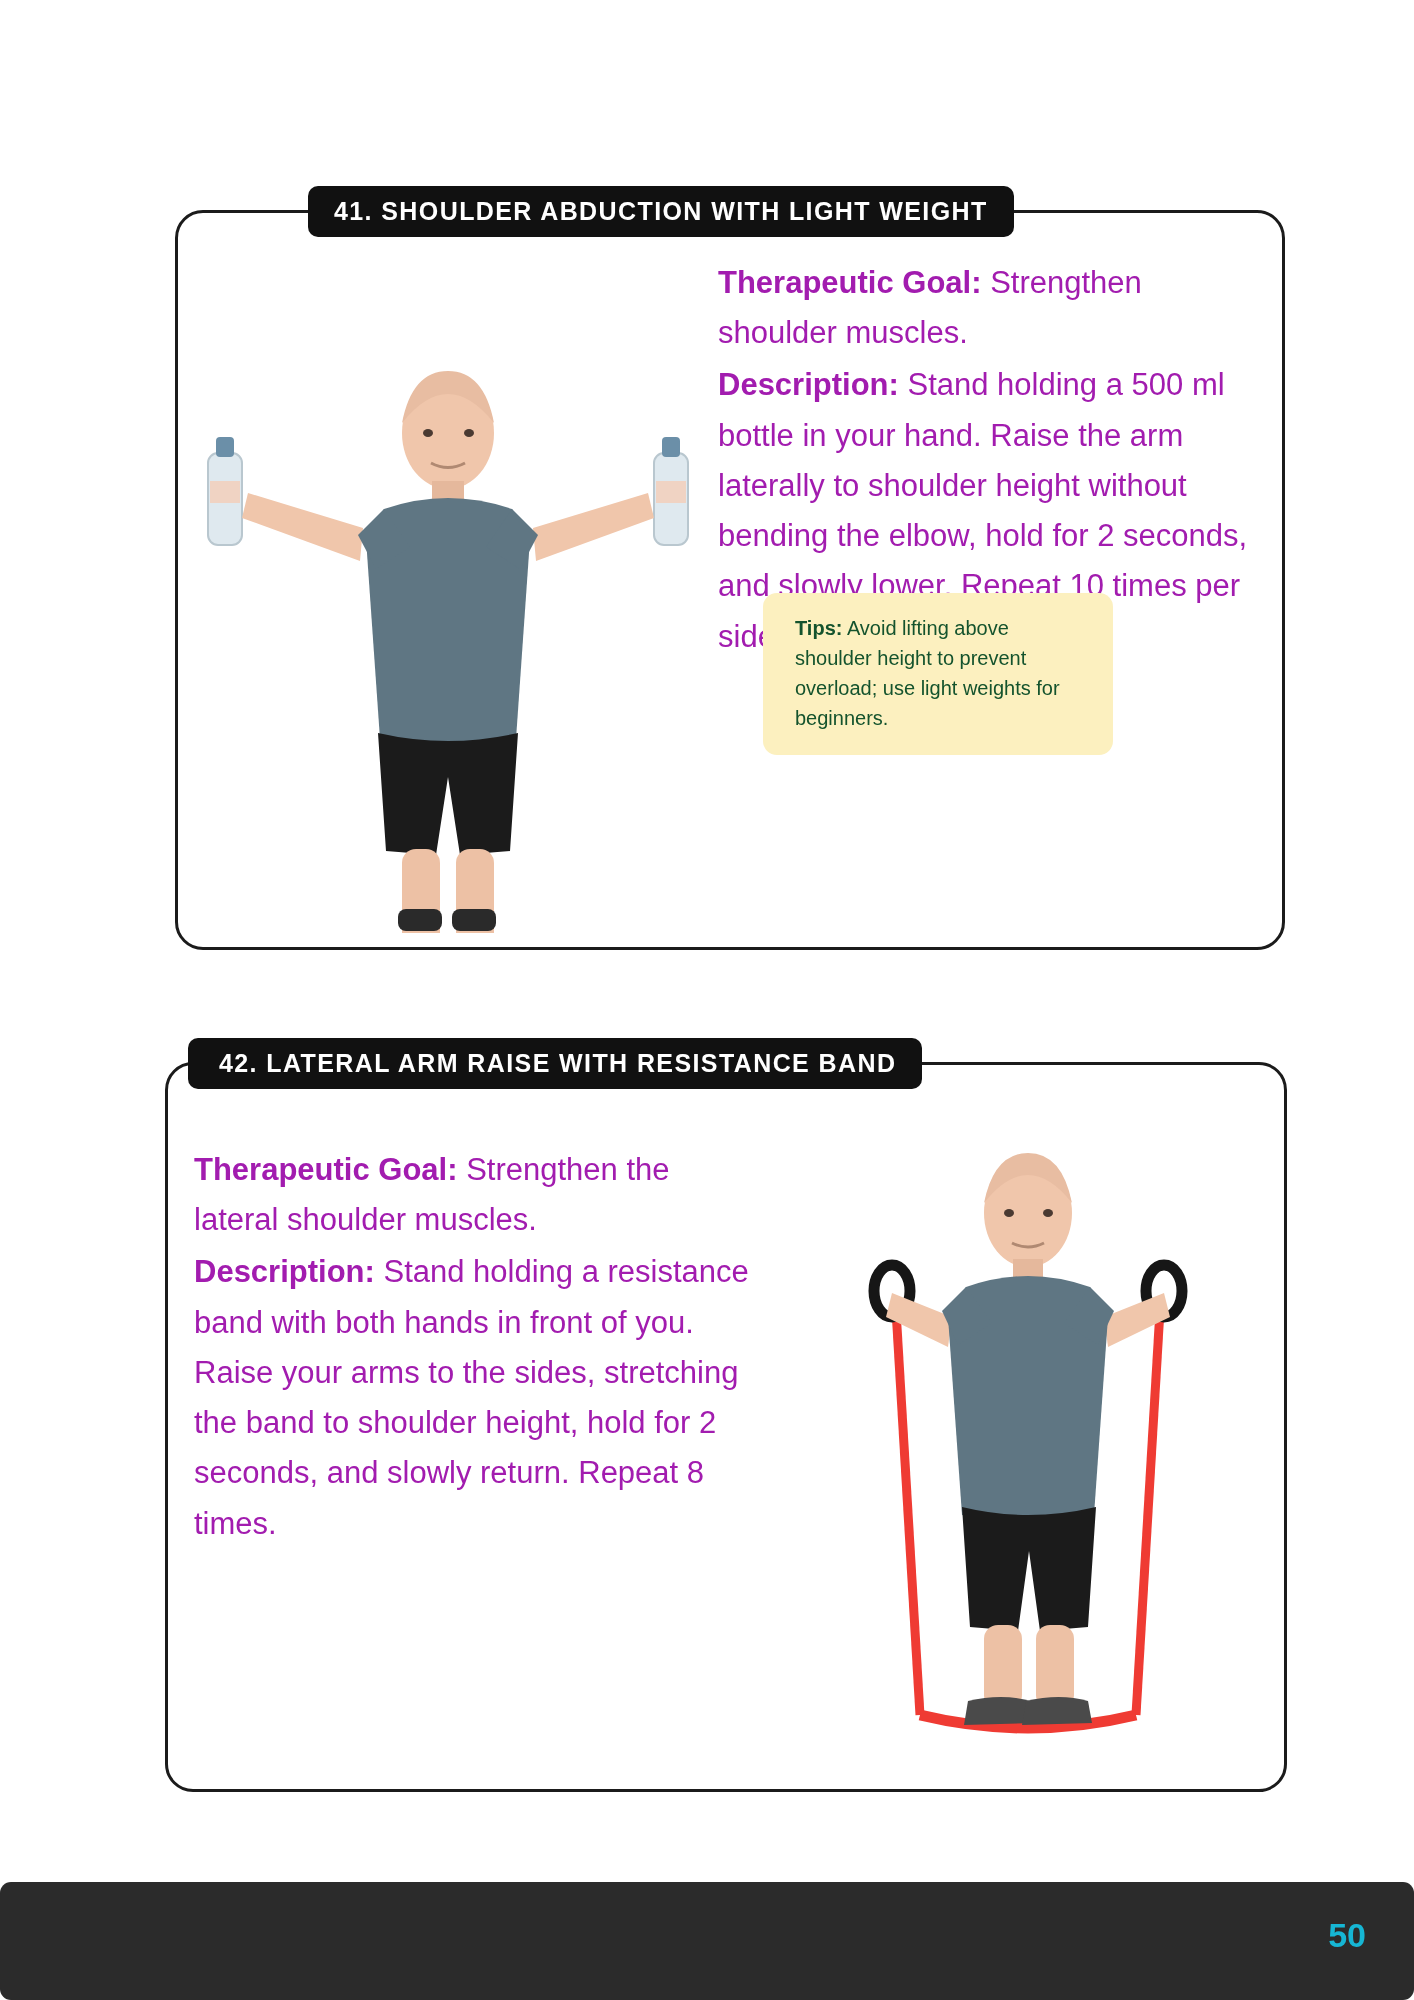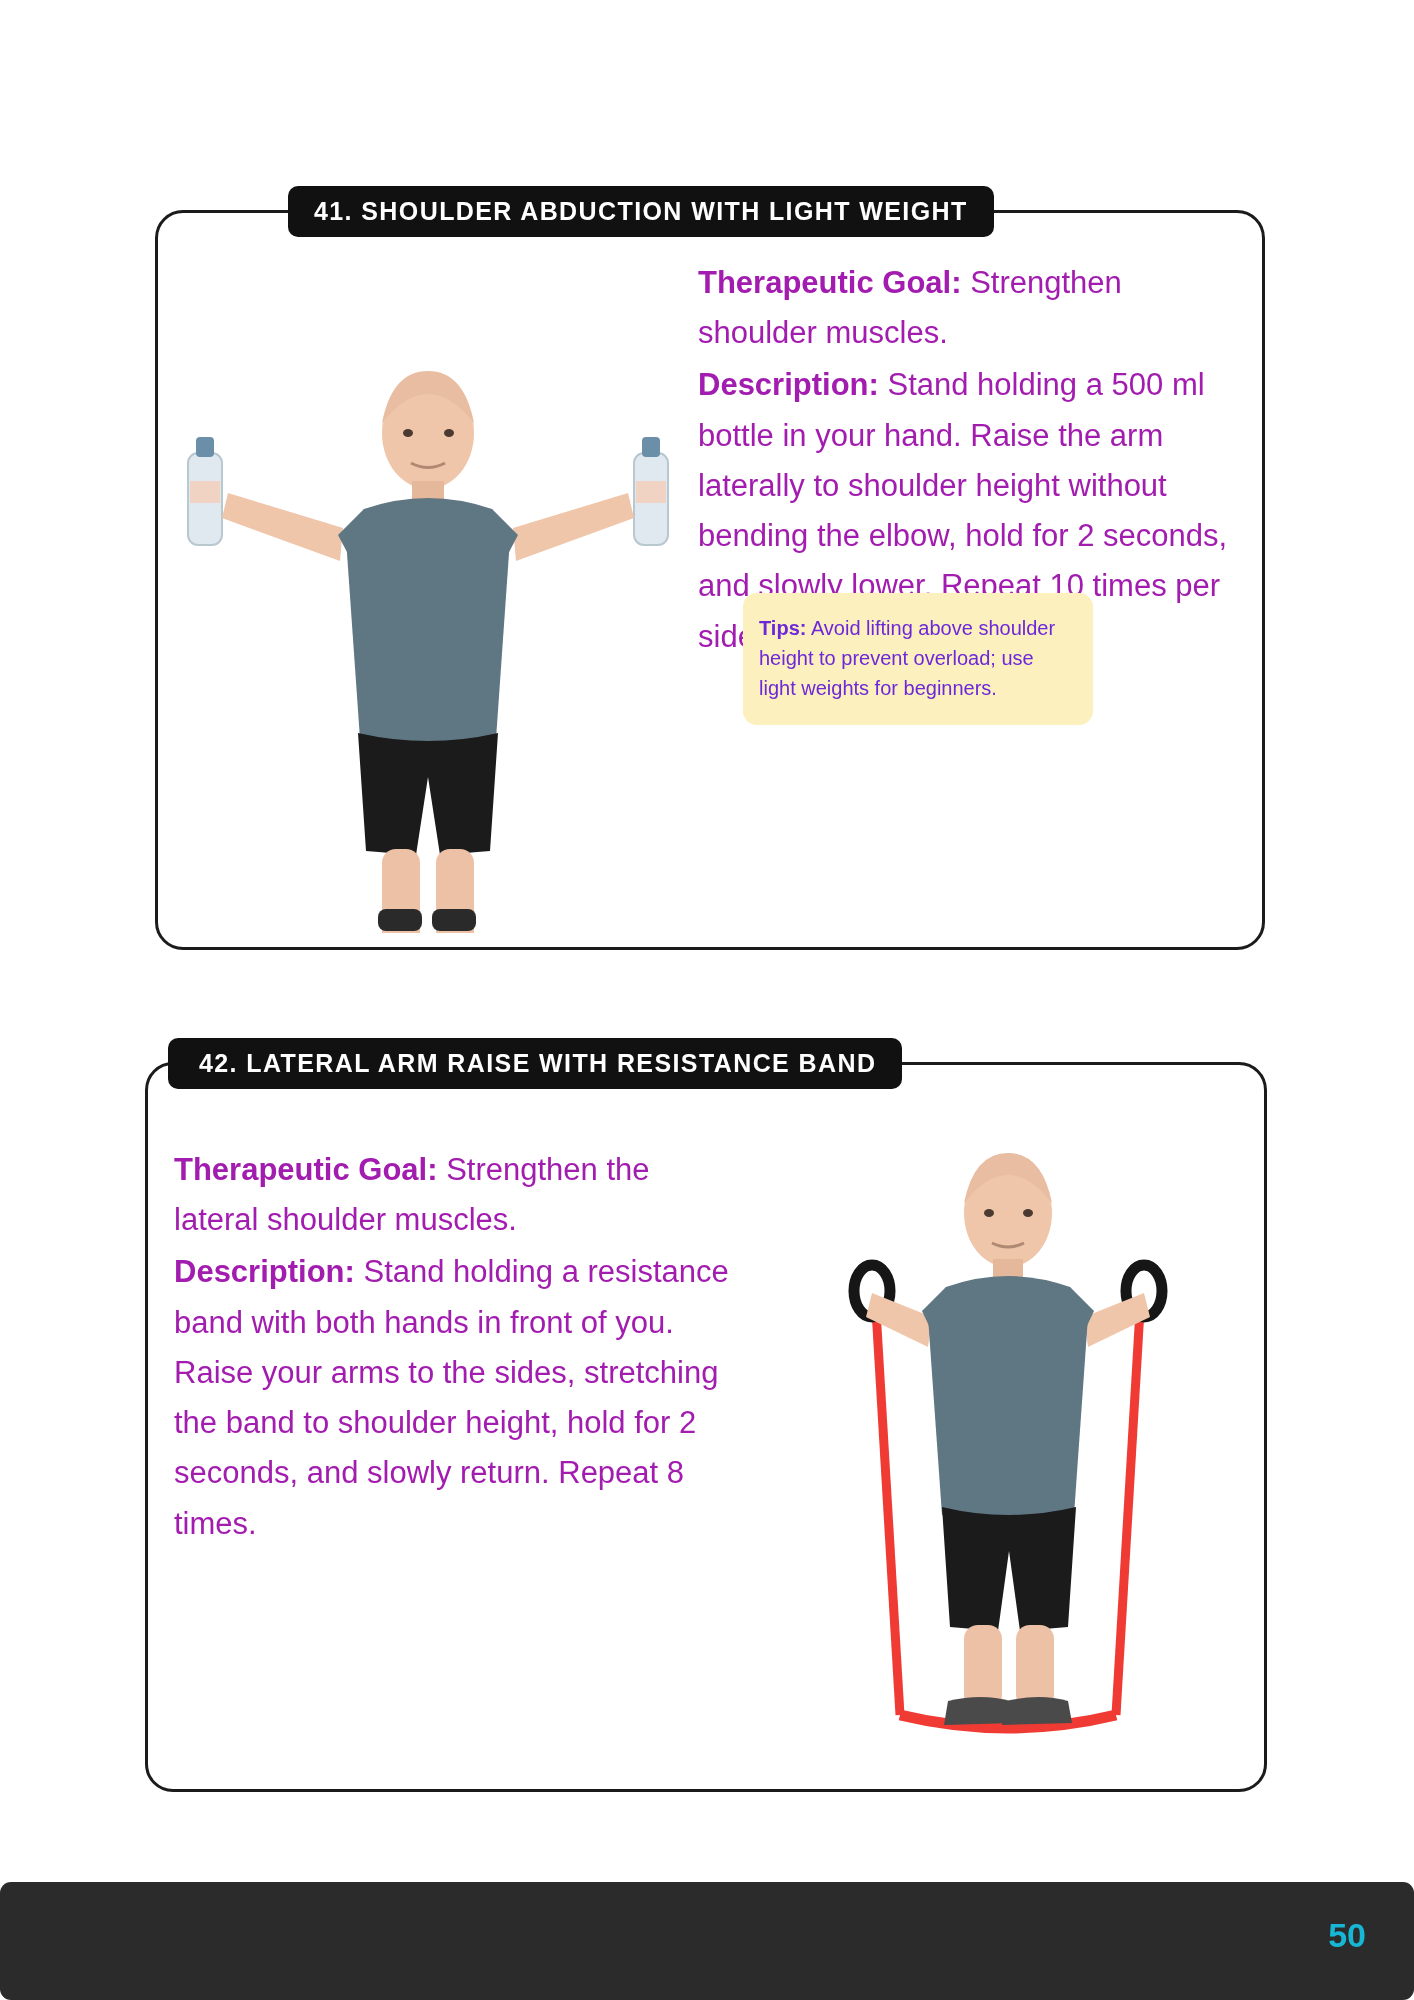--- a/index.html
+++ b/index.html
@@ -16,20 +16,21 @@
     background: #ffffff;
     overflow: hidden;
   }
 
   
   .card {
     position: absolute;
     border: 3px solid #1b1b1b;
     border-radius: 28px;
     background: #ffffff;
+    margin-left: 20px;
   }
   .card-title {
     position: absolute;
     top: -27px;
     background: #111111;
     color: #ffffff;
     font-weight: bold;
     font-size: 25px;
     letter-spacing: 1.4px;
     padding: 13px 26px 13px 26px;
@@ -46,24 +47,24 @@
     line-height: 1.62;
     color: #a21caf;
   }
   .text-col p { margin-bottom: 2px; }
   .text-col b { font-weight: bold; }
 
   .tips {
     position: absolute;
     background: #fcf0bf;
     border-radius: 14px;
-    padding: 20px 22px 22px 16px;
+    padding: 20px 22px 22px 32px;
     font-size: 20px;
     line-height: 1.5;
-    color: #6d28d9;
+    color: #14532d;
   }
   .tips b { font-weight: bold; }
 
   
   .figure {
     position: absolute;
   }
 
   
   .footer {

